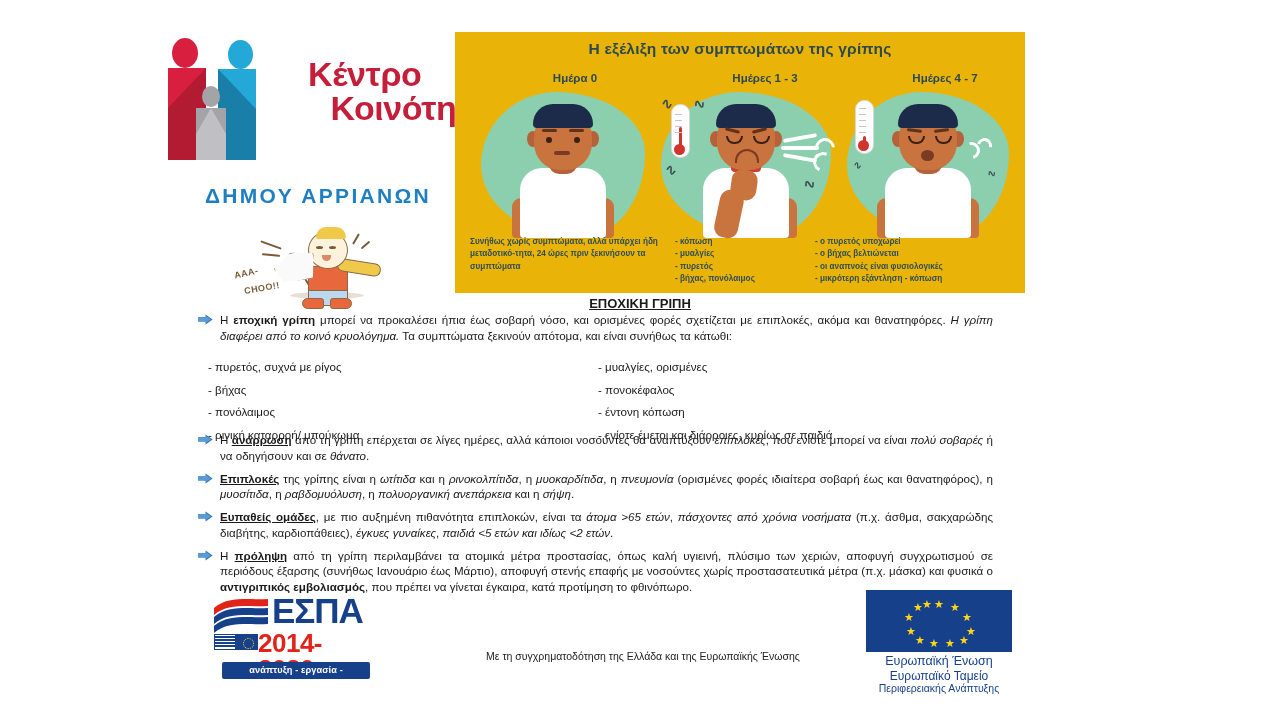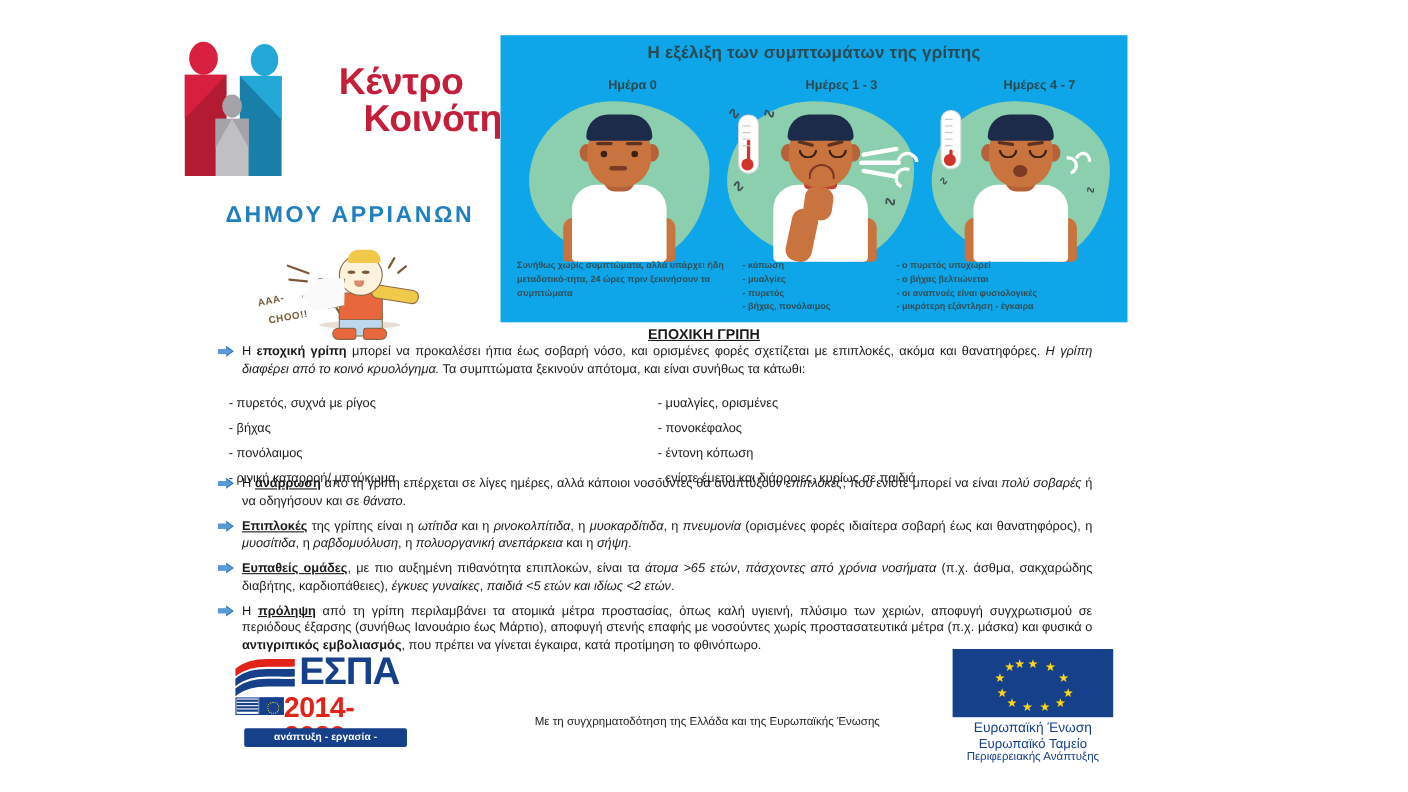--- a/index.html
+++ b/index.html
@@ -63,21 +63,21 @@
       transform:rotate(-10deg);letter-spacing:0.5px;}
   .sn-dash{position:absolute;background:#7a5a38;height:2px;border-radius:1px;}
   .sn-d1{left:28px;top:18px;width:22px;transform:rotate(20deg);}
   .sn-d2{left:30px;top:28px;width:18px;transform:rotate(6deg);}
   .sn-d3{left:118px;top:12px;width:12px;transform:rotate(-60deg);}
   .sn-d4{left:128px;top:18px;width:11px;transform:rotate(-40deg);}
   .sn-d5{left:70px;top:58px;width:14px;transform:rotate(58deg);}
 
   
   .info{position:absolute;left:455px;top:32px;width:570px;height:261px;
-    background:#0ea5e9;overflow:hidden;}
+    background:#eab308;overflow:hidden;}
   .info-title{position:absolute;left:0;top:8px;width:570px;text-align:center;
     font-size:15.5px;font-weight:bold;color:#2a4a4f;letter-spacing:0.2px;}
   .day-lbl{position:absolute;top:40px;font-size:11.5px;font-weight:bold;color:#2a4a4f;text-align:center;}
   .d0{left:55px;width:130px;}
   .d1{left:245px;width:130px;}
   .d2{left:425px;width:130px;}
 
   .scene{position:absolute;top:58px;height:148px;}
   .s1{left:18px;width:180px;}
   .s2{left:198px;width:186px;}
@@ -339,21 +339,21 @@
           <li>- μυαλγίες</li>
           <li>- πυρετός</li>
           <li>- βήχας, πονόλαιμος</li>
         </ul>
       </div>
       <div class="ic ic3">
         <ul>
           <li>- ο πυρετός υποχωρεί</li>
           <li>- ο βήχας βελτιώνεται</li>
           <li>- οι αναπνοές είναι φυσιολογικές</li>
-          <li>- μικρότερη εξάντληση - έγκαιρα</li>
+          <li>- μικρότερη εξάντληση - κόπωση</li>
         </ul>
       </div>
     </div>
   </div>
 
   <div class="sec-title">ΕΠΟΧΙΚΗ ΓΡΙΠΗ</div>
 
   <div class="body-txt">
     <p class="para">
       <span class="arrow">

